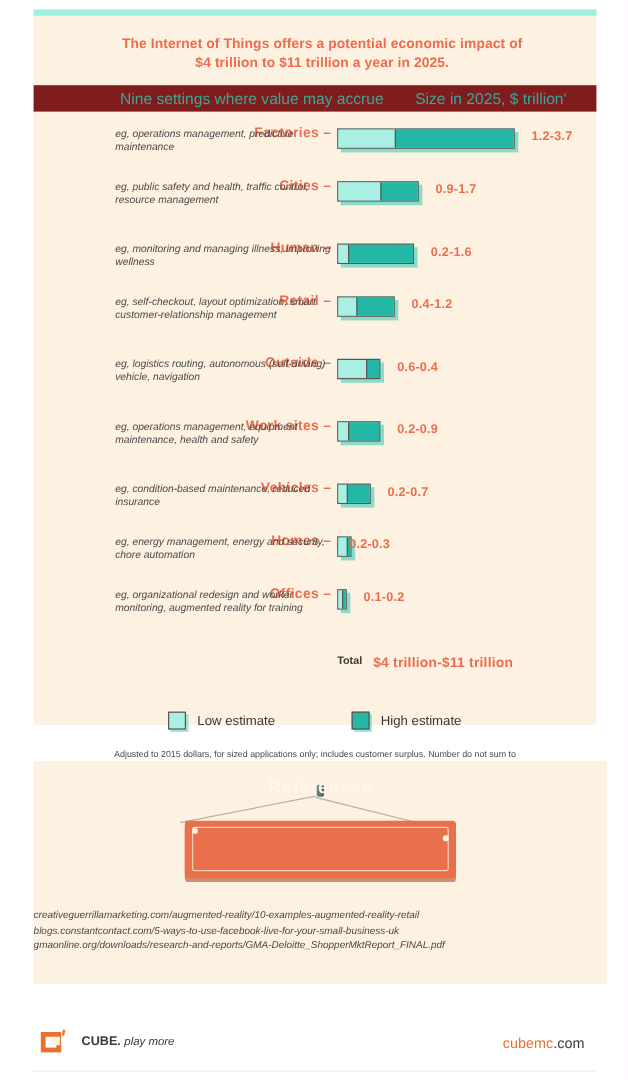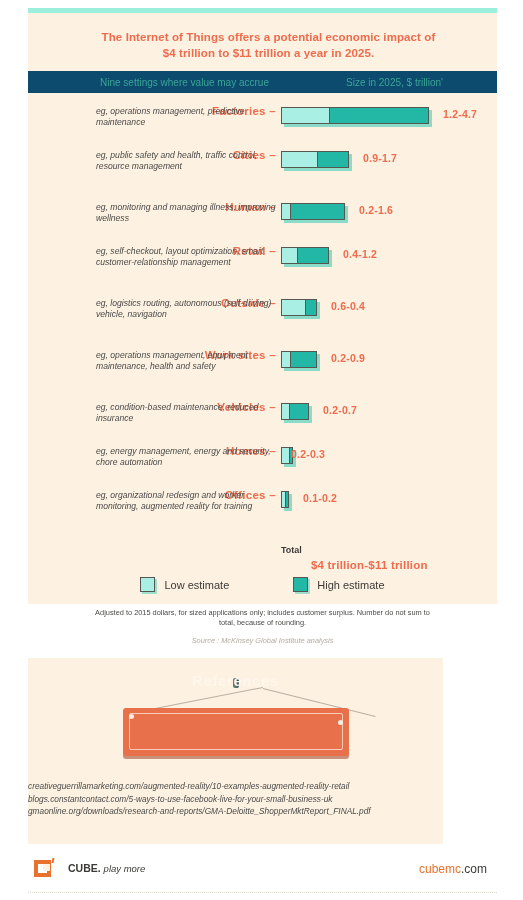--- a/index.html
+++ b/index.html
@@ -16,22 +16,22 @@
     background:#FDF1E2;
     border-top:5px solid #9CEFDC;
     box-sizing:border-box;
   }
   .headline{
     text-align:center;color:#EE6C4D;
     font-size:11.5px;font-weight:bold;line-height:16px;
     padding:16px 28px 10px 40px;letter-spacing:.1px;
   }
   .band{
-    background:#0c4a6e;height:22px;display:flex;align-items:center;
-    color:#3BA596;font-size:10px;
+    background:#7f1d1d;height:22px;display:flex;align-items:center;
+    color:#3BA596;font-size:13px;
   }
   .band .b-left{padding-left:72px;}
   .band .b-right{position:absolute;left:318px;}
   .band-wrap{position:relative;}
 
   .rows{padding:12px 0 0 0;}
   .row{position:relative;min-height:38px;margin-bottom:6px;}
   .r-label{
     position:absolute;left:0;width:248px;text-align:right;
     font-size:11.5px;font-weight:bold;color:#EE6C4D;
@@ -56,47 +56,47 @@
   .val{
     position:absolute;font-size:10.5px;font-weight:bold;color:#EE6C4D;
     top:3px;letter-spacing:.2px;white-space:nowrap;
   }
 
   .total-row{position:relative;height:20px;margin-top:4px;}
   .total-lbl{
     position:absolute;left:253px;font-size:9px;font-weight:bold;color:#3B3A36;top:4px;
   }
   .total-val{
-    position:absolute;left:283px;font-size:11.5px;font-weight:bold;color:#EE6C4D;top:18px;
+    position:absolute;left:283px;font-size:11.5px;font-weight:bold;color:#EE6C4D;top:6px;
     letter-spacing:.2px;
   }
 
   .legend{
     display:flex;justify-content:center;gap:64px;align-items:center;
-    margin-top:16px;
+    margin-top:32px;
   }
   .lg{display:flex;align-items:center;gap:9px;}
   .sw{width:13px;height:13px;border:1.4px solid #585650;box-shadow:2px 2px 0 rgba(46,200,180,.45);}
   .sw.low{background:#A9EFE3;}
   .sw.high{background:#23B7A5;}
   .lg span{font-size:11px;color:#3B3A36;}
 
   .note{
     text-align:center;font-size:7.4px;line-height:10px;color:#4A4A48;
     padding:16px 48px 0 48px;
   }
   .source{
     text-align:center;font-size:7.4px;color:#B3ACA2;font-style:italic;
     padding-top:8px;
   }
 
   
   .panel-ref{
-    position:absolute;left:28px;top:634px;width:415px;height:186px;
-    background:#FDF1E2;overflow:hidden;margin-top:24px;
+    position:absolute;left:28px;top:634px;width:478px;height:186px;
+    background:#FDF1E2;overflow:hidden;
   }
   .pin{
     position:absolute;left:50%;top:20px;margin-left:-3px;
     width:6px;height:10px;border-radius:2px;
     background:#5E7D79;box-shadow:inset -2px 0 0 rgba(0,0,0,.22);
   }
   .wire{position:absolute;height:1px;background:#B9AFA3;transform-origin:0 0;}
   .sign{
     position:absolute;left:50%;margin-left:-113px;top:50px;
     width:226px;height:48px;background:#E8714C;border-radius:3px;
@@ -167,21 +167,21 @@
 
     <div class="rows" id="rows">
         <div class="row" style="min-height: 38px;">
           <div class="r-label">Factories <span style="color:#EE6C4D">–</span></div>
           <div class="r-desc">eg, operations management, predictive maintenance</div>
           <div class="bar-area">
             <div class="bar" style="width:148px">
               <div class="seg-low" style="width:48px"></div>
               <div class="seg-high" style="width:100px"></div>
             </div>
-            <div class="val" style="left:162px">1.2-4.7</div>
+            <div class="val" style="left:162px">1.2-3.7</div>
           </div>
         </div>
         <div class="row" style="min-height: 46px;">
           <div class="r-label">Cities <span style="color:#EE6C4D">–</span></div>
           <div class="r-desc">eg, public safety and health, traffic control, resource management</div>
           <div class="bar-area">
             <div class="bar" style="width:68px">
               <div class="seg-low" style="width:36px"></div>
               <div class="seg-high" style="width:32px"></div>
             </div>

